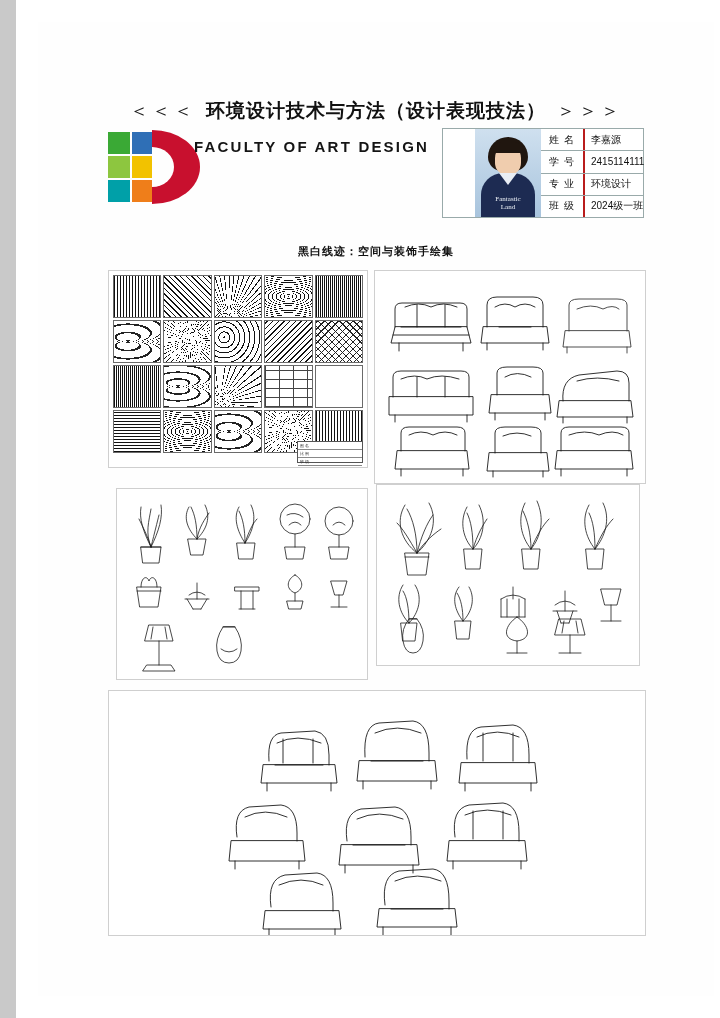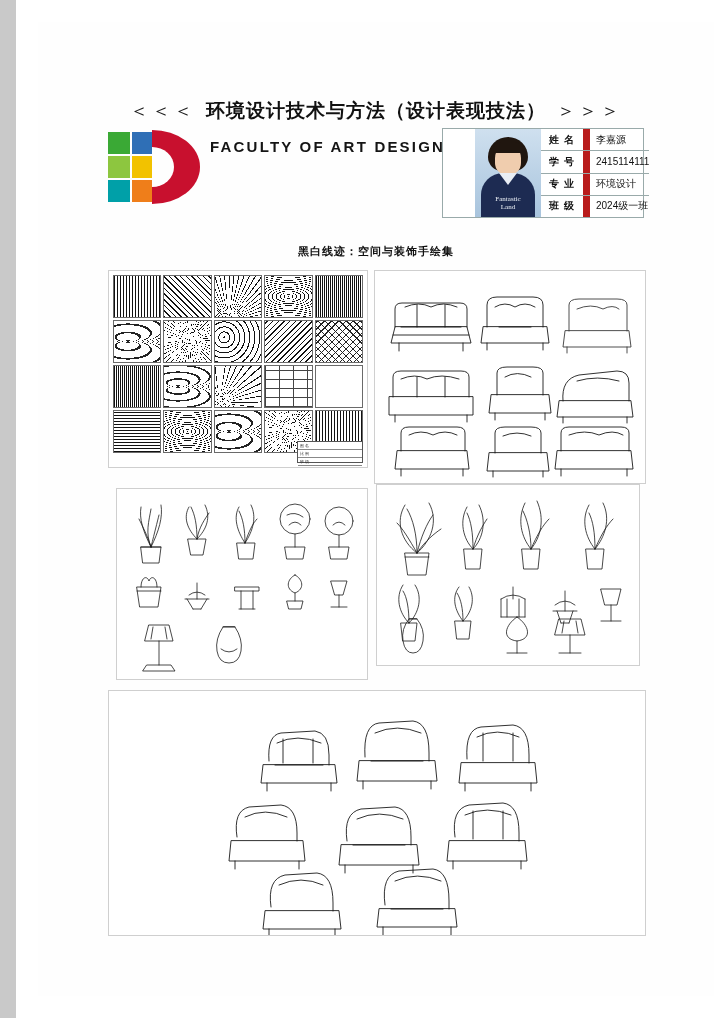--- a/index.html
+++ b/index.html
@@ -105,21 +105,20 @@
     border-bottom-right-radius: 22px 20px;
   }
   .fac-en {
     position: absolute;
     left: 86px; top: 8px;
     font-size: 15px;
     letter-spacing: 2.2px;
     color: #141414;
     font-weight: bold;
     white-space: nowrap;
-    margin-left: 16px;
   }
   .fac-cn {
     position: absolute;
     left: 84px; top: 28px;
     font-size: 33px;
     color: #141414;
     font-family: "DejaVu Sans", sans-serif;
     font-weight: bold;
     letter-spacing: 2px;
     white-space: nowrap;
@@ -200,27 +199,26 @@
     display: flex;
     align-items: center;
     border-bottom: 1px solid #9aa;
     font-size: 10px;
     color: #111;
   }
   .info-row:last-child { border-bottom: none; }
   .info-row .k {
     width: 42px;
     flex: 0 0 42px;
-    border-right: 7px solid #b91c1c;
+    border-right: 2px solid #b91c1c;
     height: 100%;
     display: flex;
     align-items: center;
     justify-content: center;
     letter-spacing: 1px;
-    font-weight: bold;
   }
   .info-row .v {
     padding-left: 6px;
     white-space: nowrap;
   }
 
   
   .subtitle {
     position: absolute;
     left: 0; top: 222px;

